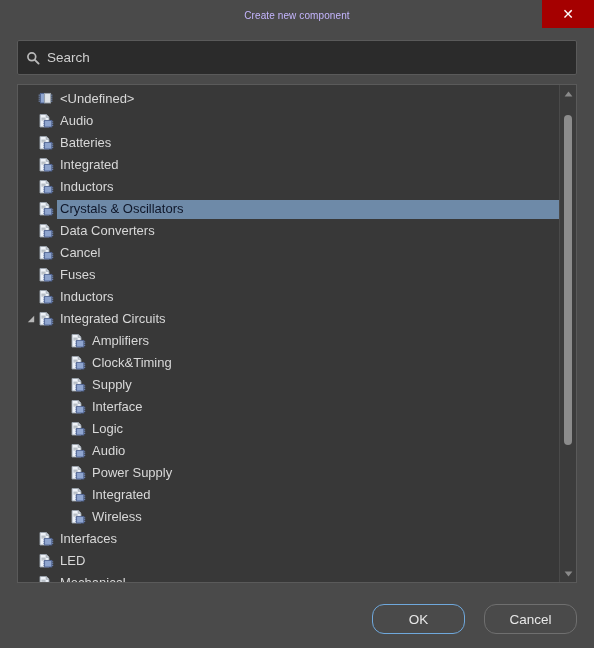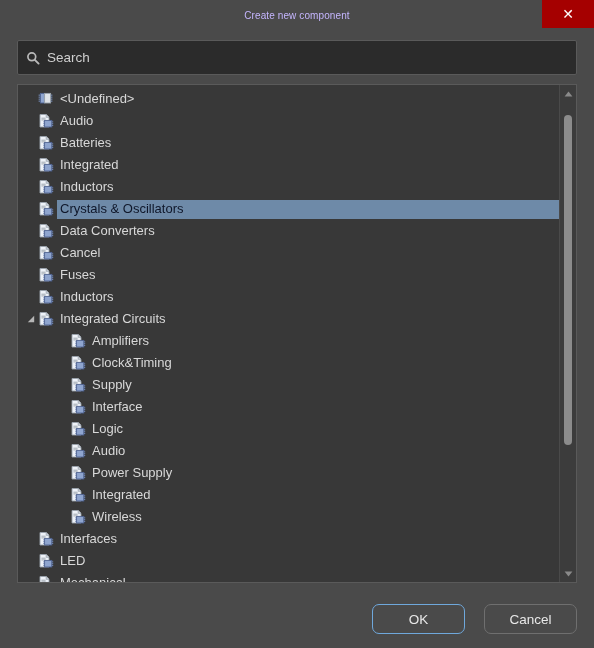--- a/index.html
+++ b/index.html
@@ -183,21 +183,21 @@
     height: 58px;
     display: flex;
     align-items: center;
     justify-content: flex-end;
     padding-right: 17px;
     box-sizing: border-box;
   }
   .dlg-button {
     width: 93px;
     height: 30px;
-    border-radius: 7px;
+    border-radius: 12px;
     background: #4a4a4a;
     border: 1px solid #6f6f6f;
     color: #e8e8e8;
     font-family: "Liberation Sans", "DejaVu Sans", sans-serif;
     font-size: 13.5px;
     cursor: pointer;
     box-sizing: border-box;
     padding: 0;
   }
   #ok-button {

